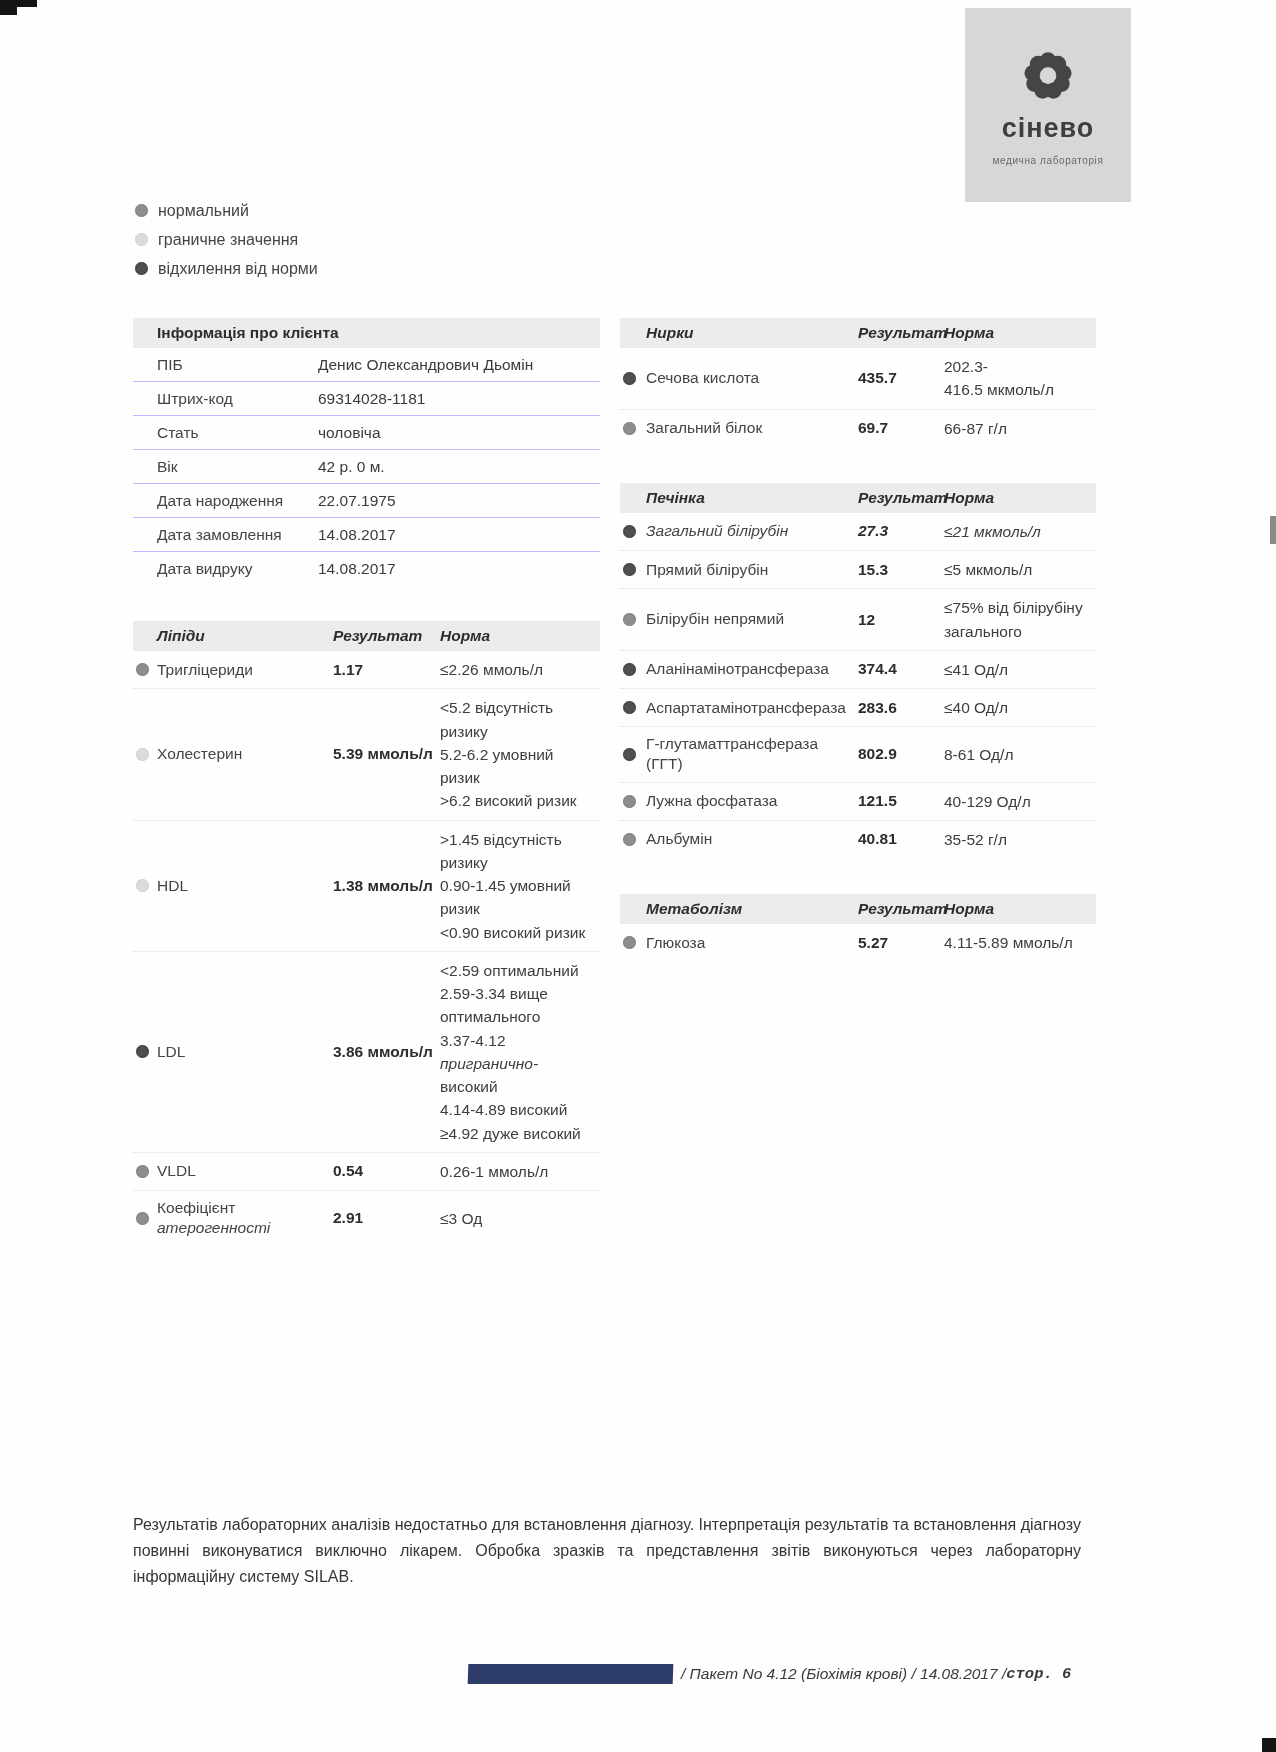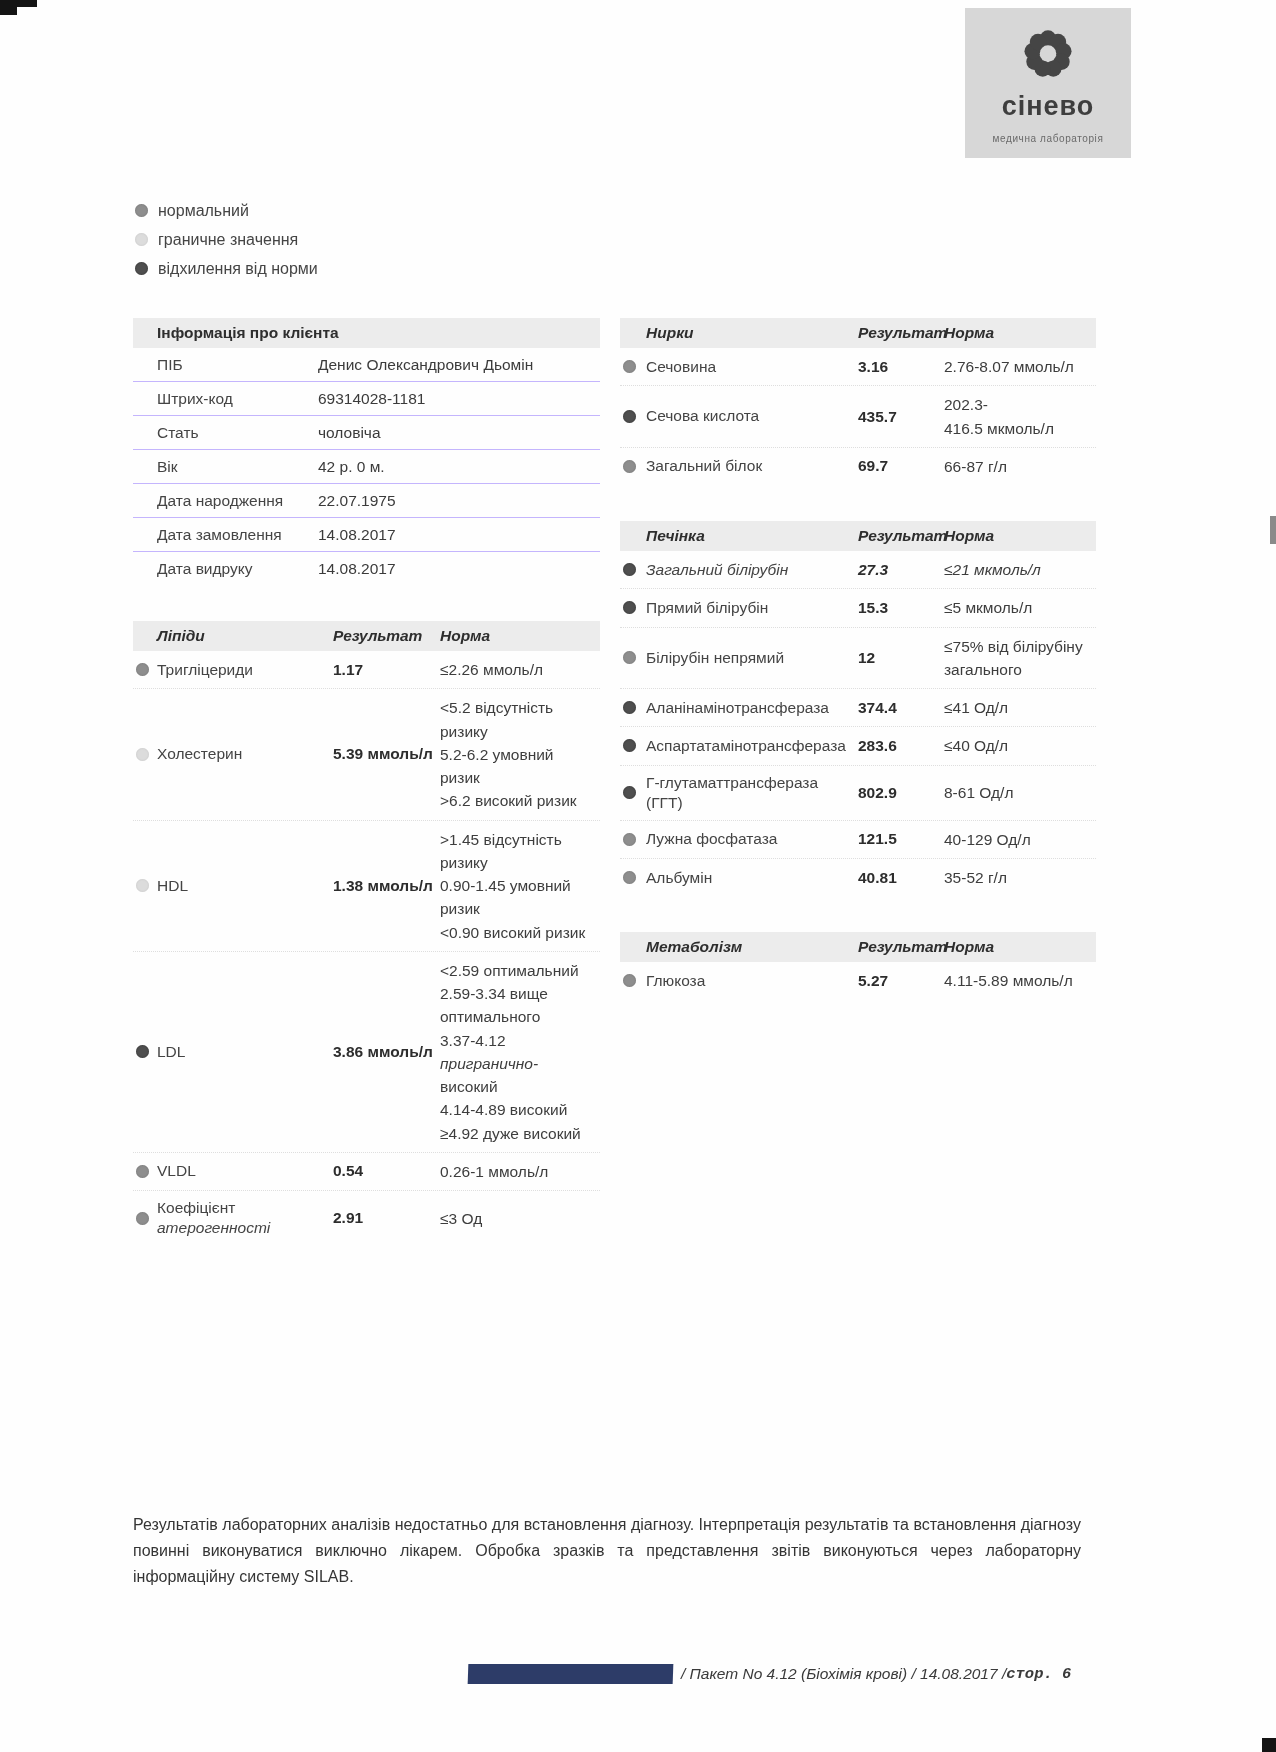--- a/index.html
+++ b/index.html
@@ -5,21 +5,21 @@
   html,body{margin:0;padding:0;}
   body{
     width:1276px;height:1752px;position:relative;background:#fefefe;
     font-family:"Liberation Sans",sans-serif;color:#3d3d3d;font-size:15.5px;
     overflow:hidden;
   }
   
   .art{position:absolute;background:#141414;}
   .art.grey{background:#8a8a8a;}
   
-  .logo-box{position:absolute;left:965px;top:8px;width:166px;height:150px;background:#d7d7d7;
+  .logo-box{position:absolute;left:965px;top:8px;width:166px;height:194px;background:#d7d7d7;
     display:flex;flex-direction:column;align-items:center;justify-content:center;}
   .logo-brand{font-size:27px;font-weight:bold;letter-spacing:1px;color:#3e3e3e;margin-top:4px;line-height:1;}
   .logo-tag{font-size:10px;letter-spacing:.6px;color:#6a6a6a;margin-top:13px;}
   
   .legend{position:absolute;left:135px;top:196px;}
   .legend-item{display:flex;align-items:center;gap:10px;height:29px;}
   .dot{width:13px;height:13px;border-radius:50%;flex:0 0 13px;display:inline-block;}
   .dot.normal{background:#8e8e8e;box-shadow:inset 0 0 2px #6f6f6f;}
   .dot.borderline{background:#dcdcdc;box-shadow:inset 0 0 2px #c2c2c2;}
   .dot.deviation{background:#4f4f4f;box-shadow:inset 0 0 2px #2e2e2e;}
@@ -222,30 +222,20 @@
   </div>
   <div class="col-right">
     <div class="table">
         <div class="t-head">
           <span class="t-title">Нирки</span>
           <span class="t-col">Результат</span>
           <span class="t-col">Норма</span>
         </div>
         <div class="t-row">
           <span class="t-dot">
-            <span class="dot normal"></span>
-          </span>
-          <span class="t-name">Сечовина</span>
-          <span class="t-result">3.16</span>
-          <span class="t-norm">
-            <span class="nline">2.76-8.07 ммоль/л</span>
-          </span>
-        </div>
-        <div class="t-row">
-          <span class="t-dot">
             <span class="dot deviation"></span>
           </span>
           <span class="t-name">Сечова кислота</span>
           <span class="t-result">435.7</span>
           <span class="t-norm">
             <span class="nline">202.3-</span>
             <span class="nline">416.5 мкмоль/л</span>
           </span>
         </div>
         <div class="t-row">

